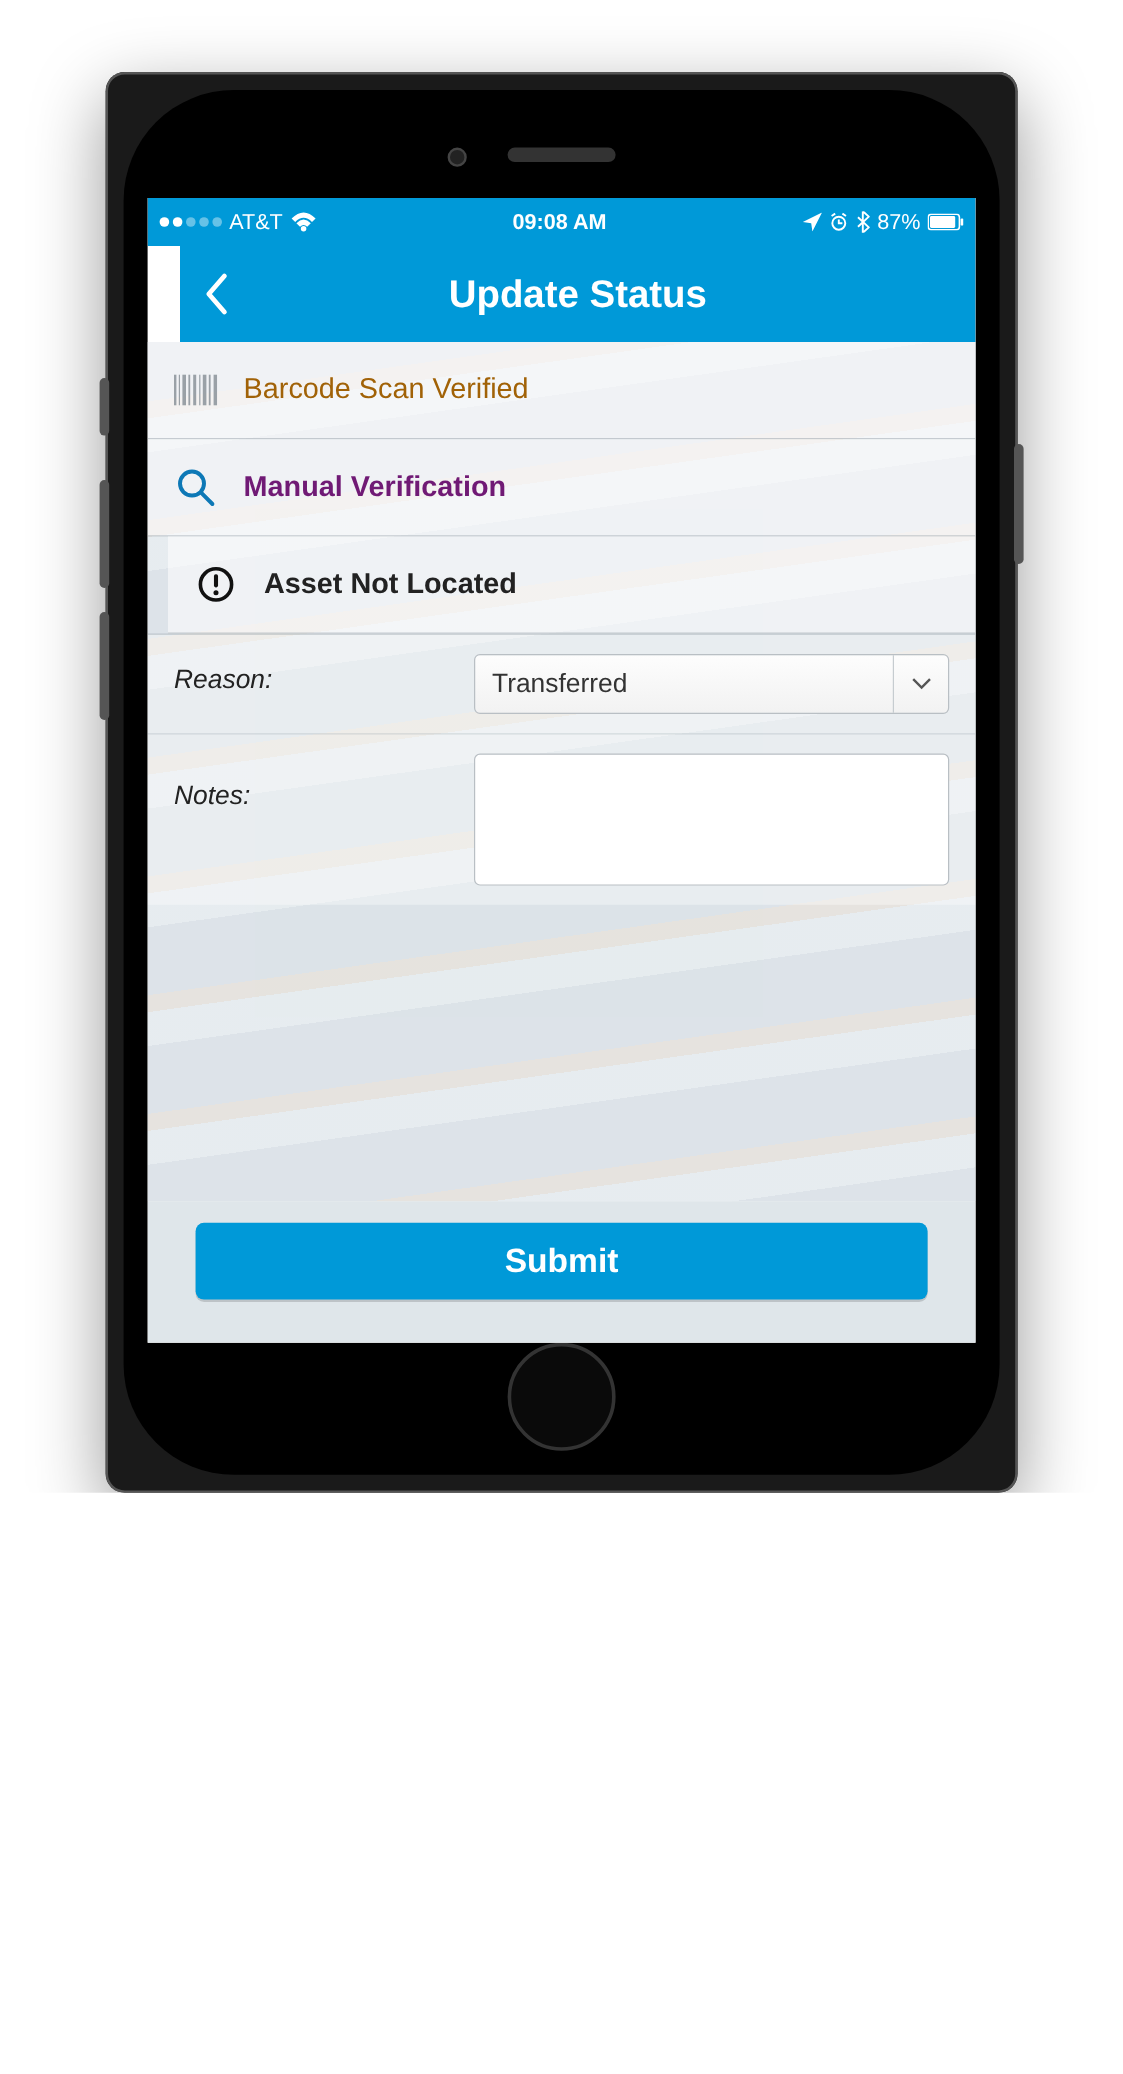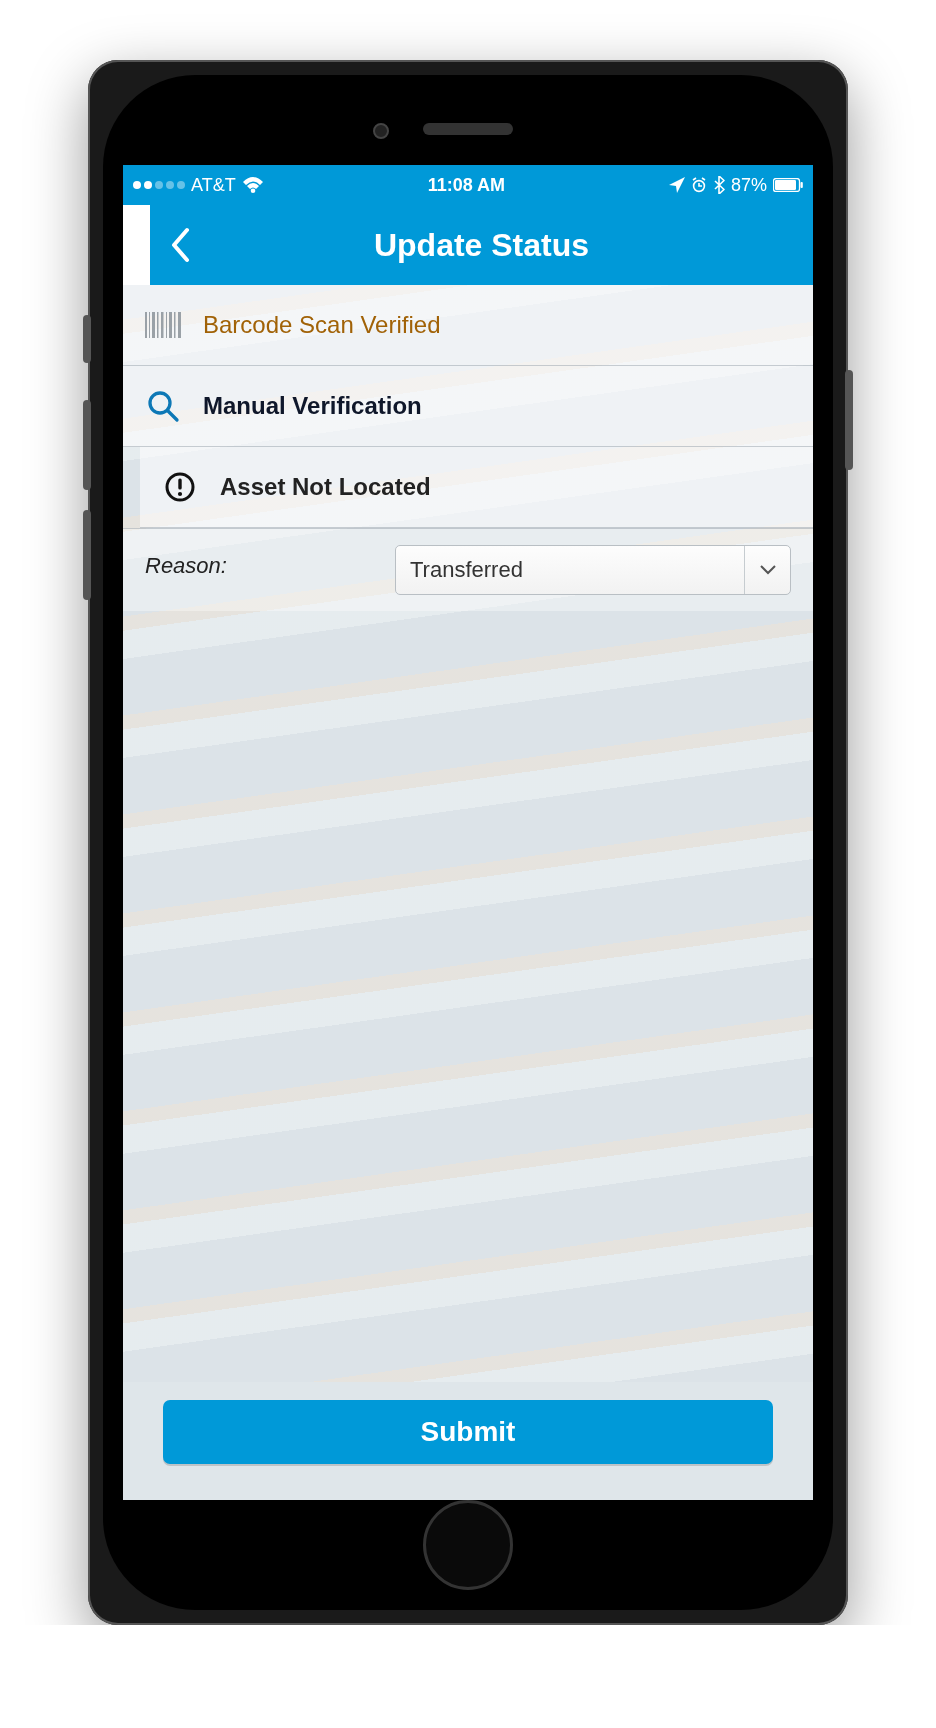--- a/index.html
+++ b/index.html
@@ -1,23 +1,23 @@
 <!DOCTYPE html>
 <html><head>
   <meta charset="utf-8">
   <style>
     * { margin: 0; padding: 0; box-sizing: border-box; font-family: -apple-system, "Segoe UI", Helvetica, Arial, sans-serif; }
     body { display: flex; justify-content: center; align-items: flex-start; background: #fff; padding-top: 60px; }
 
     
     .phone-frame {
       width: 760px;
-      height: 1565px;
+      height: 1184px;
       background: #1a1a1a;
-      border-radius: 30px;
+      border-radius: 16px;
       padding: 15px;
       position: relative;
       box-shadow: 0 0 0 2px #555 inset, 0 20px 60px rgba(0,0,0,.4);
     }
     .phone-inner {
       width: 100%; height: 100%;
       background: #000;
       border-radius: 92px;
       padding: 90px 20px 110px 20px;
       position: relative;
@@ -97,21 +97,21 @@
     .option-row {
       display: flex; align-items: center; gap: 22px;
       padding: 22px 22px;
       border-bottom: 1px solid rgba(150,160,170,.5);
       background: rgba(255,255,255,.55);
       font-size: 24px;
     }
     .option-row.first { border-top: 0; }
     .option-row .icon { width: 36px; height: 36px; display:flex; align-items:center; justify-content:center; }
     .option-row.disabled { color: #a16207; }
-    .option-row.active   { color: #0f172a; font-weight: 600; }
+    .option-row.active   { color: #701a75; font-weight: 600; }
     .option-row.dark     { color: #222; font-weight: 600; margin-left: 17px; }
 
     .form-row {
       display: flex; align-items: flex-start; gap: 20px;
       padding: 16px 22px;
       background: rgba(255,255,255,.35);
       font-size: 22px;
       color: #222;
     }
     .form-row + .form-row { border-top: 1px solid rgba(150,160,170,.3); }
@@ -175,21 +175,21 @@
               <span class="dot"></span>
               <span class="dot"></span>
           </span>
           <span>AT&amp;T</span>
           <span class="wifi-icon">
             <svg width="22" height="18" viewBox="0 0 22 18">
                 <path d="M1 6 Q11 -4 21 6 L18 9 Q11 2 4 9 Z M5 10 Q11 4 17 10 L14 13 Q11 10 8 13 Z M11 17 A2.3 2.3 0 1 0 11 12.4 A2.3 2.3 0 0 0 11 17 Z" fill="#fff"></path>
               </svg>
           </span>
         </div>
-        <div style="font-weight:600">11:08 AM</div>
+        <div style="font-weight:600">09:08 AM</div>
         <div class="status-right">
           <span class="loc-icon">
             <svg width="16" height="16" viewBox="0 0 16 16">
                 <path d="M0 8 L16 0 L8 16 L7 9 Z" fill="#fff"></path>
               </svg>
           </span>
           <span class="alarm-icon">
             <svg width="16" height="16" viewBox="0 0 16 16">
                 <circle cx="8" cy="9" r="5.4" fill="none" stroke="#fff" stroke-width="1.6"></circle>
                 <path d="M8 6 V9 H11" stroke="#fff" stroke-width="1.6" fill="none"></path>
@@ -270,20 +270,26 @@
             <div class="select-box">
               <span>Transferred</span>
               <span class="select-caret">
                 <svg width="16" height="10" viewBox="0 0 16 10">
                     <path d="M1 1 L8 8 L15 1" fill="none" stroke="#555" stroke-width="2"></path>
                   </svg>
               </span>
             </div>
           </div>
 
+          <div class="form-row">
+            <div class="form-label" style="padding-top:22px">Notes:</div>
+            <div class="textarea-box">
+              <span></span>
+            </div>
+          </div>
 
         </div>
       </div>
 
       <div class="footer">
         <button class="submit-btn">
           <span>Submit</span>
         </button>
       </div>
 

